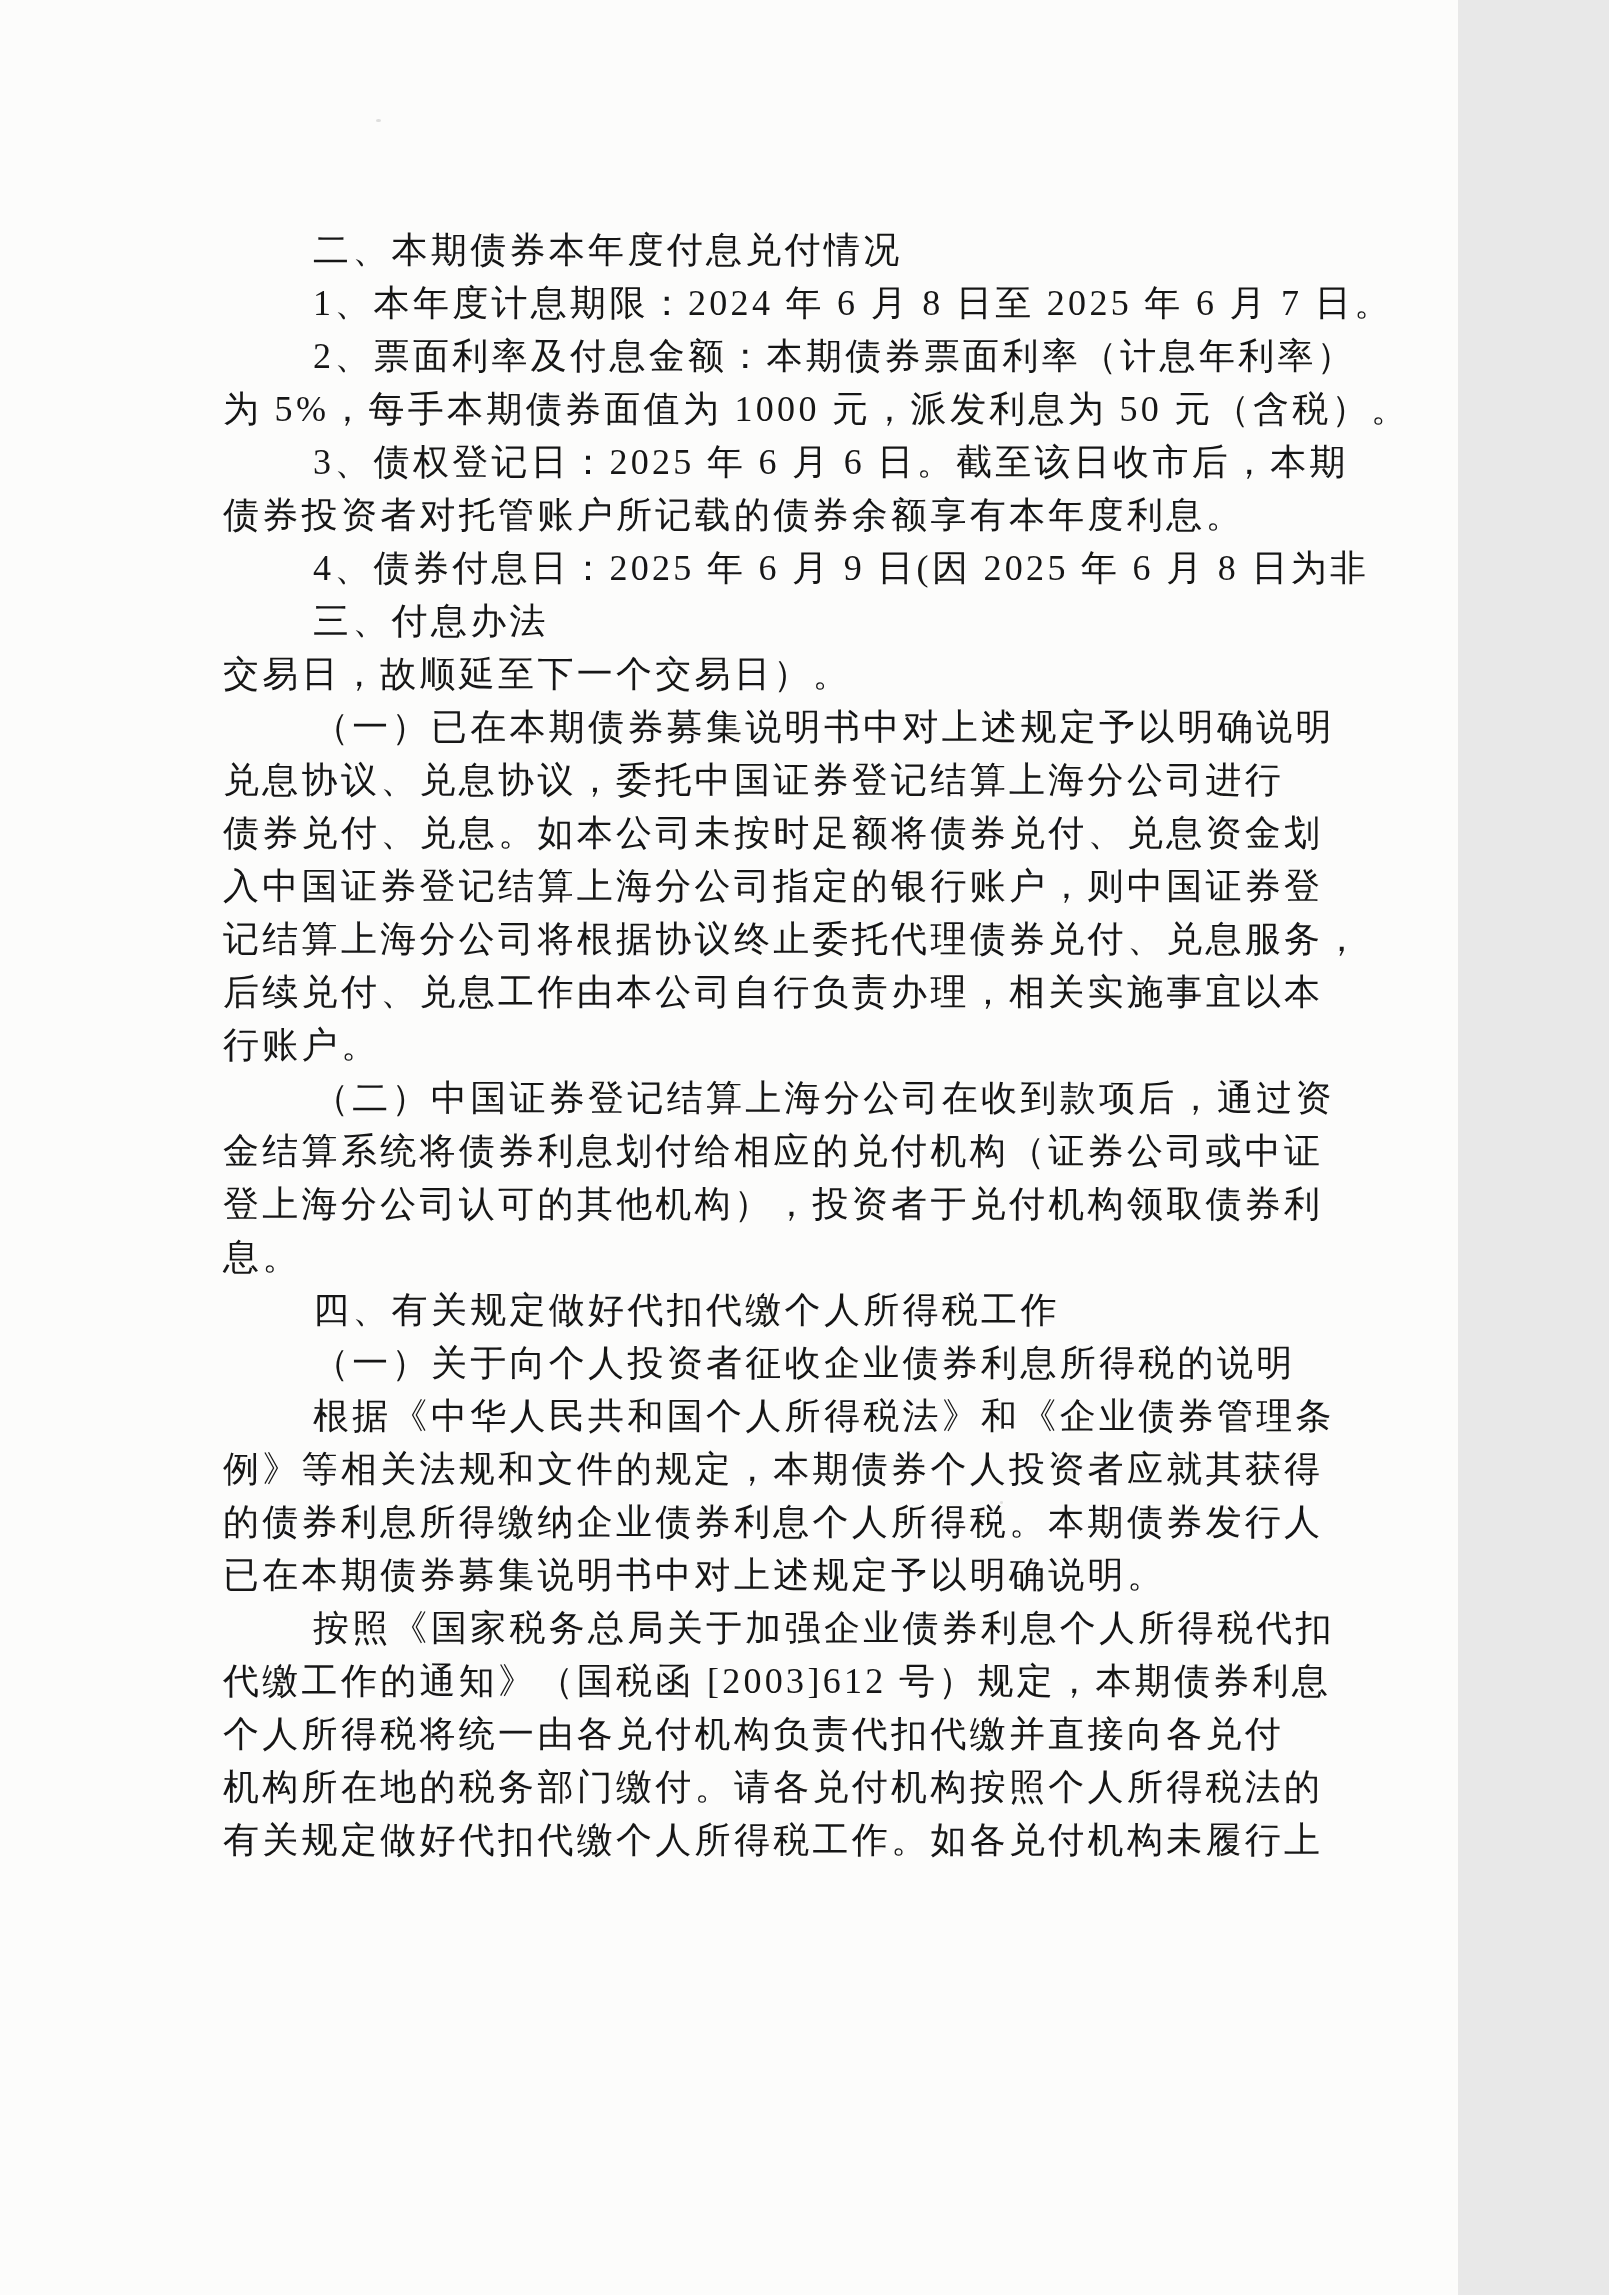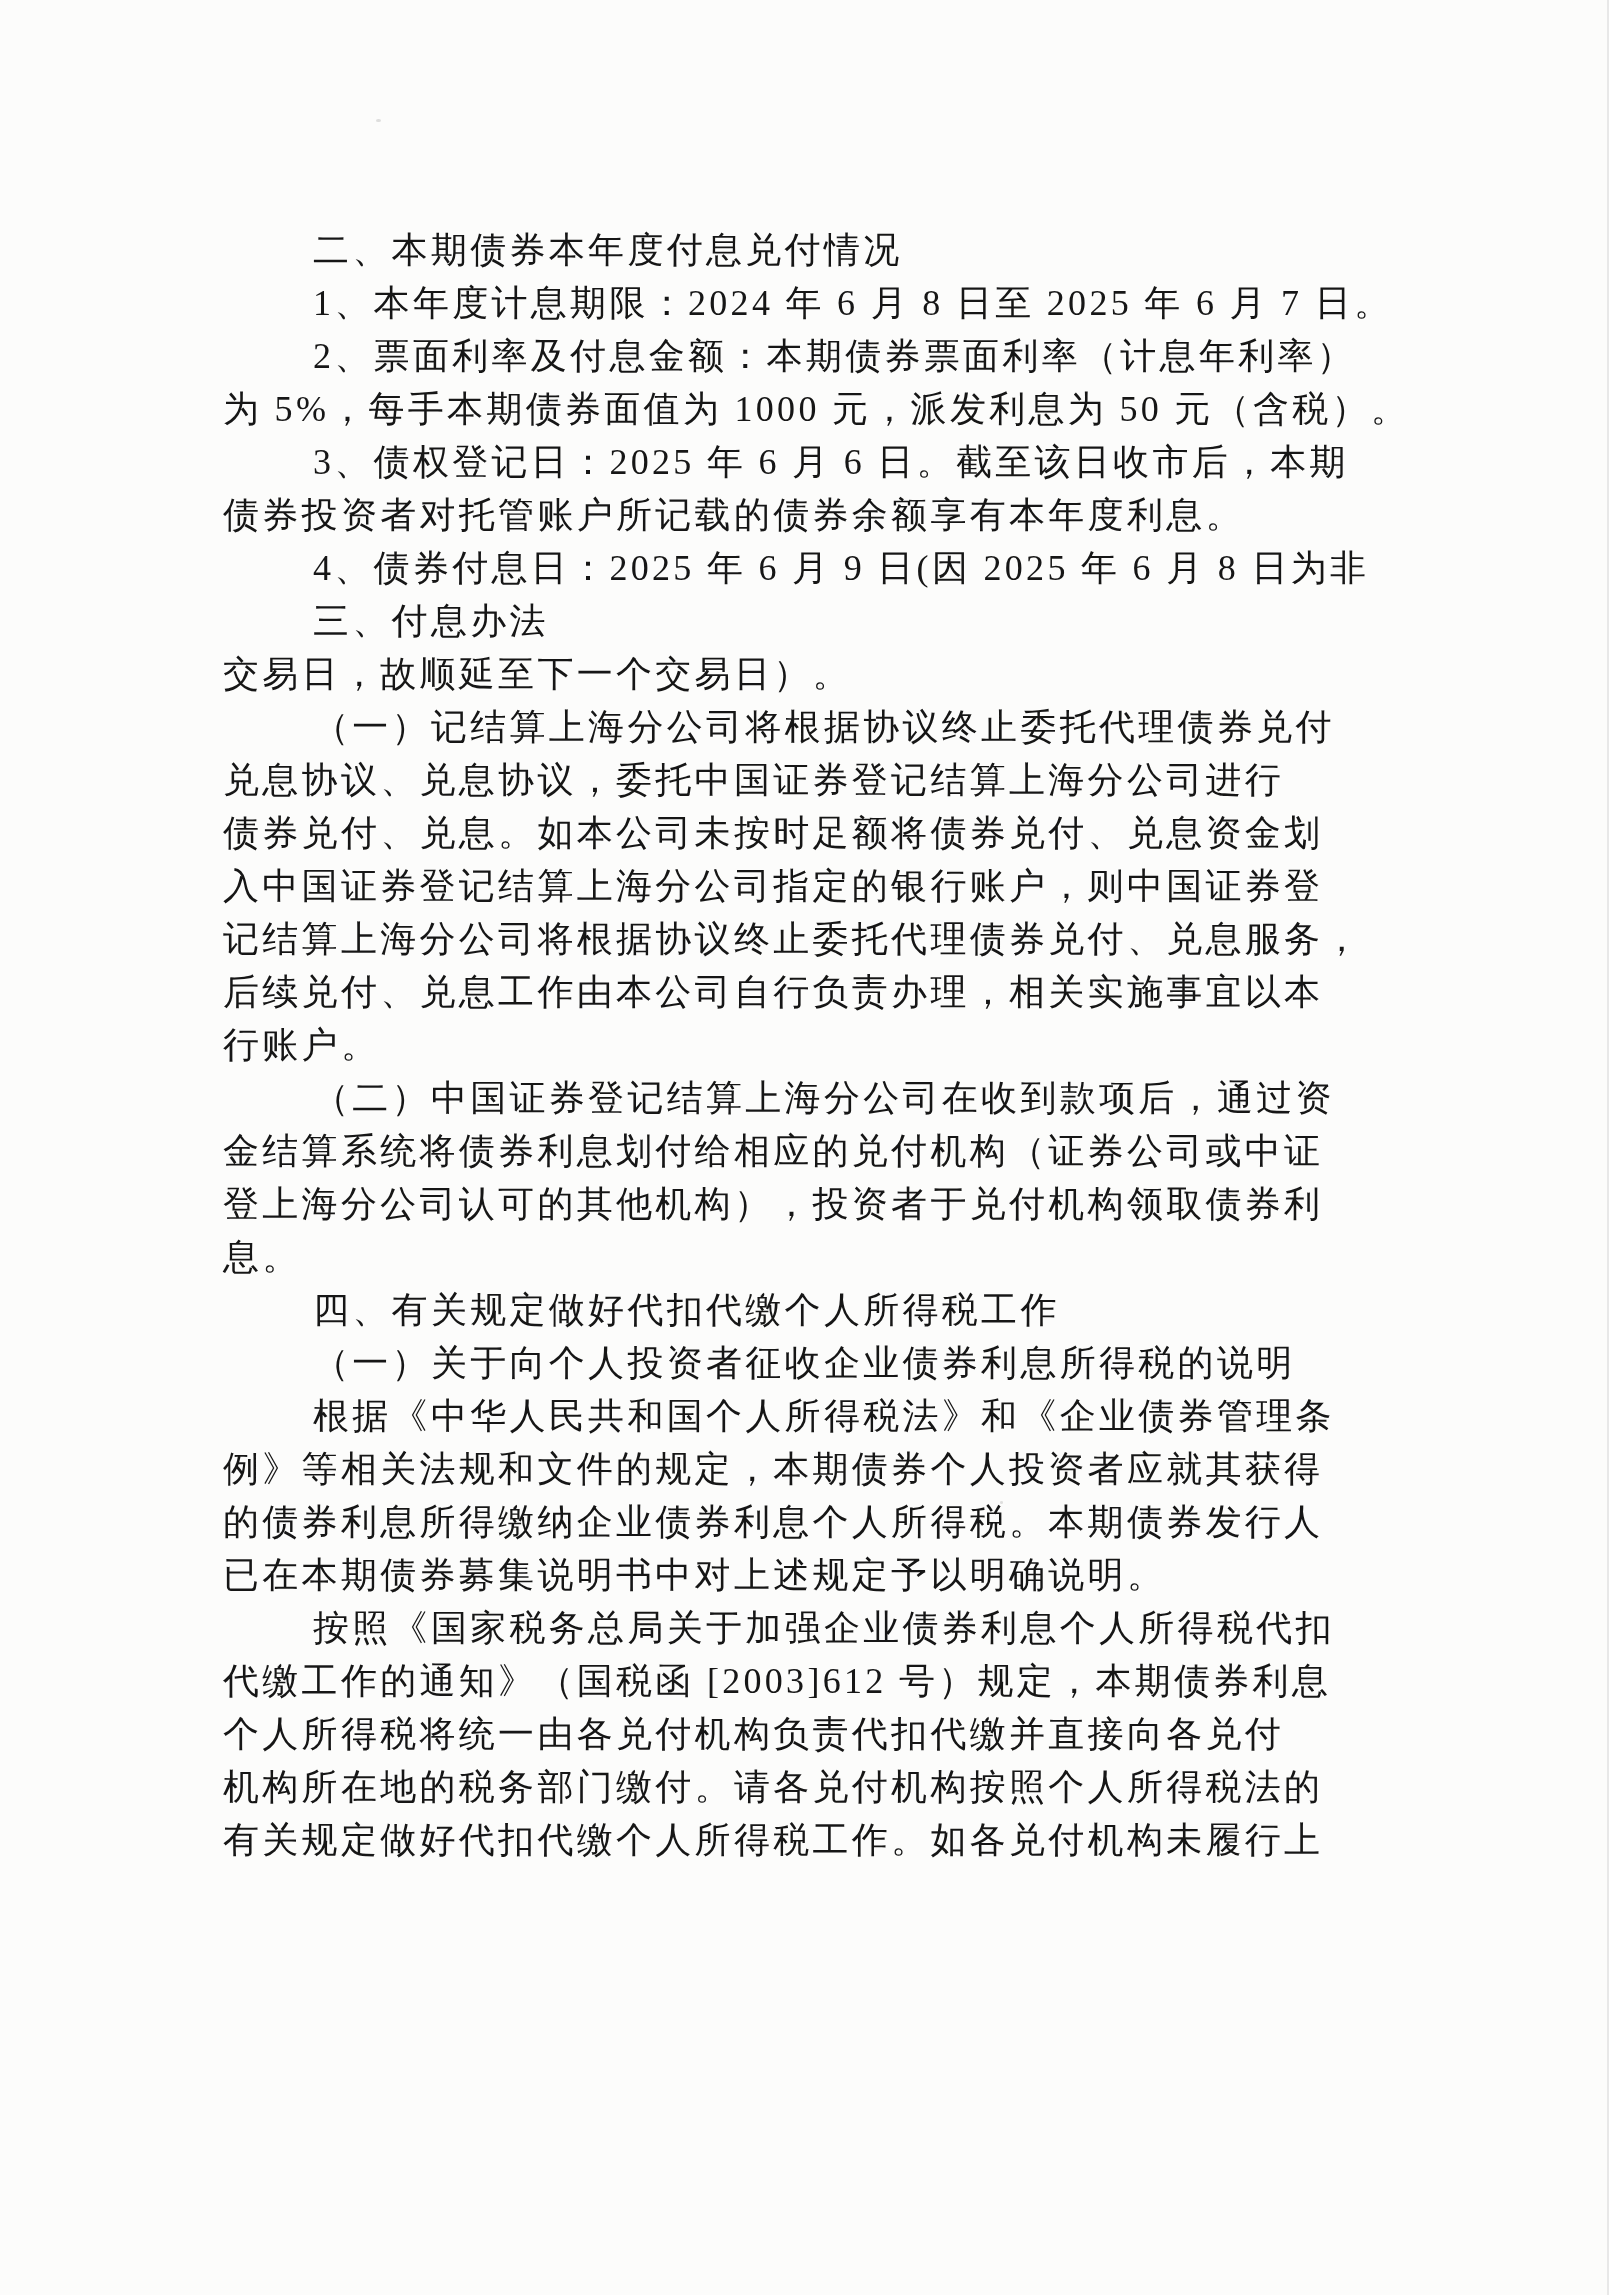--- a/index.html
+++ b/index.html
@@ -2,21 +2,21 @@
 <html style="font-size:10.7px"><head>
 <meta charset="utf-8">
 <style>
   html, body {
     margin: 0;
     padding: 0;
     background: #e8e8e8;
   }
   .page {
     position: relative;
-    width: 1607px;
+    width: 1458px;
     height: 2295px;
     background: #fcfcfb;
     overflow: hidden;
     font-family: "Liberation Serif", "DejaVu Serif", serif;
     color: #161616;
   }
   .content {
     position: absolute;
     left: 223px;
     top: 224px;
@@ -49,21 +49,21 @@
 
   <div class="line indent">二、本期债券本年度付息兑付情况</div>
       <div class="line indent">1、本年度计息期限：2024 年 6 月 8 日至 2025 年 6 月 7 日。</div>
       <div class="line indent">2、票面利率及付息金额：本期债券票面利率（计息年利率）</div>
       <div class="line">为 5%，每手本期债券面值为 1000 元，派发利息为 50 元（含税）。</div>
       <div class="line indent">3、债权登记日：2025 年 6 月 6 日。截至该日收市后，本期</div>
       <div class="line">债券投资者对托管账户所记载的债券余额享有本年度利息。</div>
       <div class="line indent">4、债券付息日：2025 年 6 月 9 日(因 2025 年 6 月 8 日为非</div>
       <div class="line indent">三、付息办法</div>
       <div class="line">交易日，故顺延至下一个交易日）。</div>
-      <div class="line indent">（一）记结算上海分公司将根据协议终止委托代理债券兑付</div>
+      <div class="line indent">（一）已在本期债券募集说明书中对上述规定予以明确说明</div>
       <div class="line">兑息协议、兑息协议，委托中国证券登记结算上海分公司进行</div>
       <div class="line">债券兑付、兑息。如本公司未按时足额将债券兑付、兑息资金划</div>
       <div class="line">入中国证券登记结算上海分公司指定的银行账户，则中国证券登</div>
       <div class="line">记结算上海分公司将根据协议终止委托代理债券兑付、兑息服务，</div>
       <div class="line">后续兑付、兑息工作由本公司自行负责办理，相关实施事宜以本</div>
       <div class="line">行账户。</div>
       <div class="line indent">（二）中国证券登记结算上海分公司在收到款项后，通过资</div>
       <div class="line">金结算系统将债券利息划付给相应的兑付机构（证券公司或中证</div>
       <div class="line">登上海分公司认可的其他机构），投资者于兑付机构领取债券利</div>
       <div class="line">息。</div>

